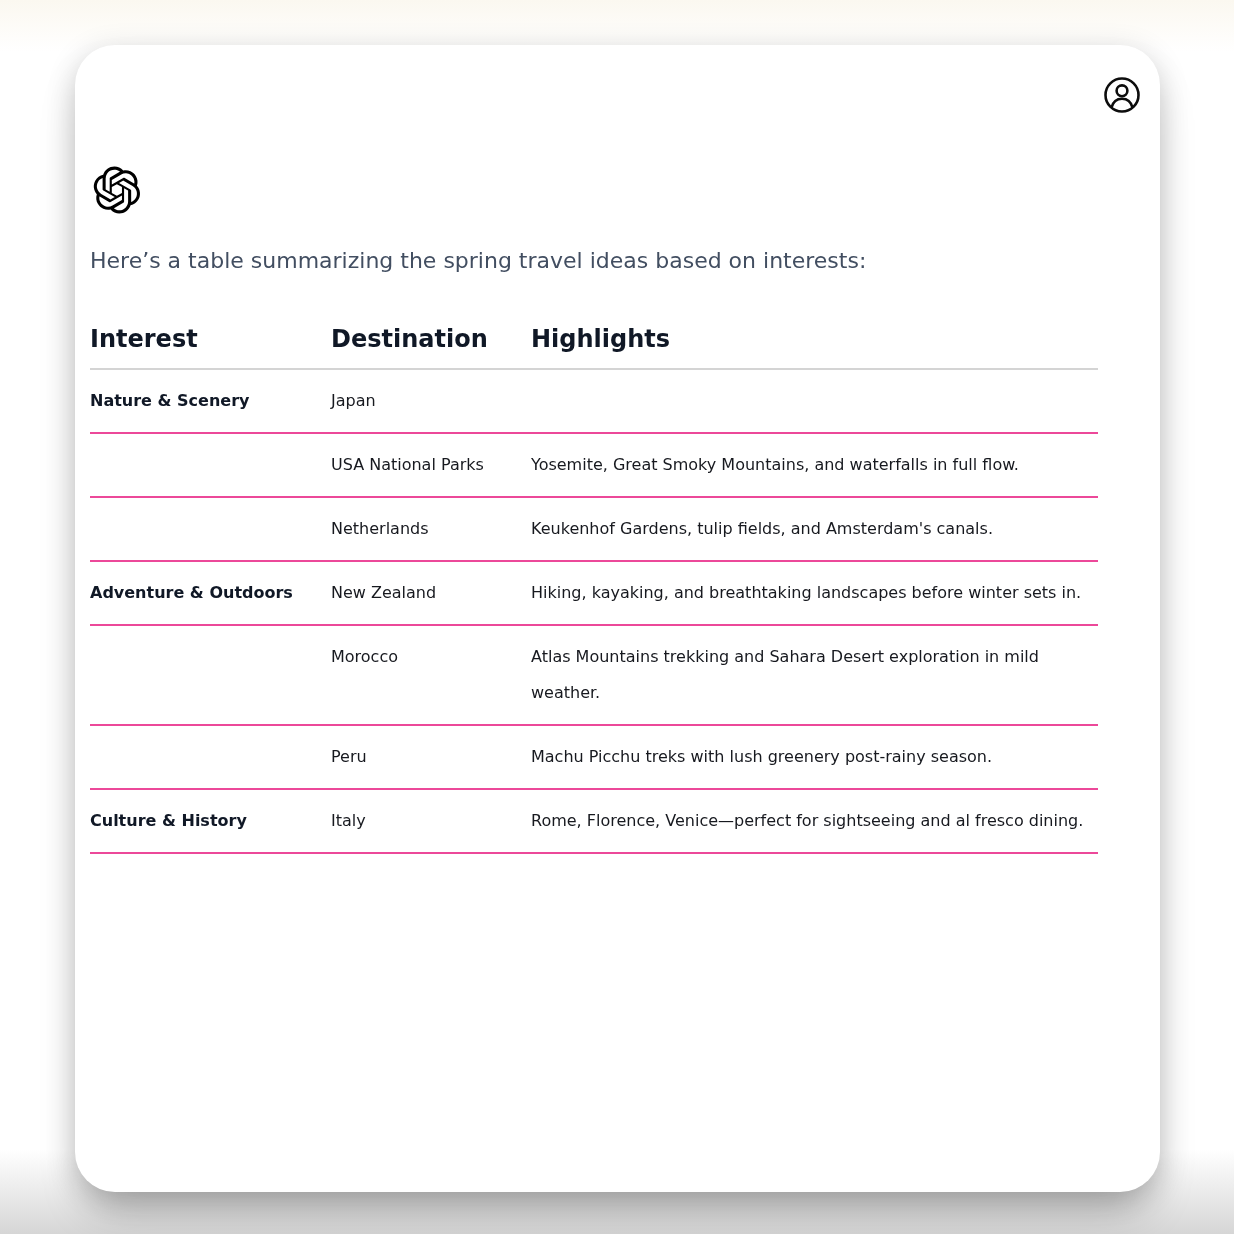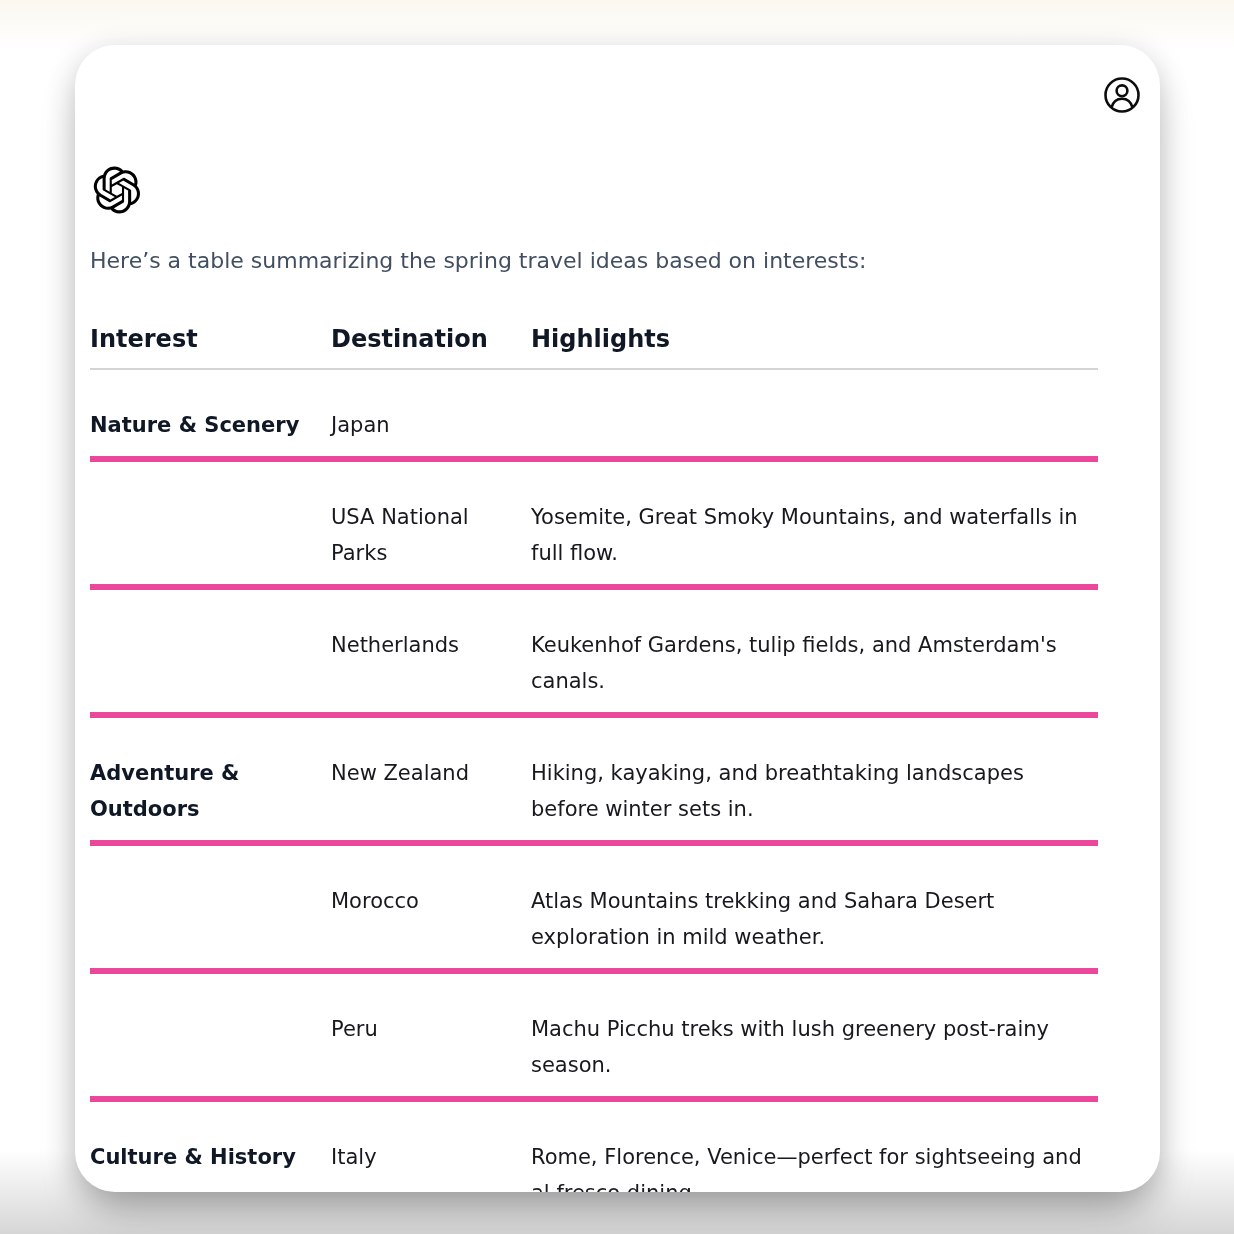--- a/index.html
+++ b/index.html
@@ -51,25 +51,24 @@
   .t-head {
     padding:4px 0 14px;
     border-bottom:2px solid #d4d4d4;
     font-weight:bold;
     font-size:24px;
     line-height:30px;
     color:#101826;
   }
   .t-body .t-row {
     padding:13px 0;
-    border-bottom:6px solid #ec4899;
-    font-size:21px;
+    border-bottom:2px solid #ec4899;
+    font-size:16px;
     line-height:36px;
     color:#17191f;
-    margin-top:24px;
   }
   .cell-interest { font-weight:bold; color:#101826; padding-right:26px; }
   .cell-destination { padding-right:24px; }
   .cell-highlights { padding-right:2px; }
 </style>
 </head>
 <body>
 
 <div class="chat-card">
 

